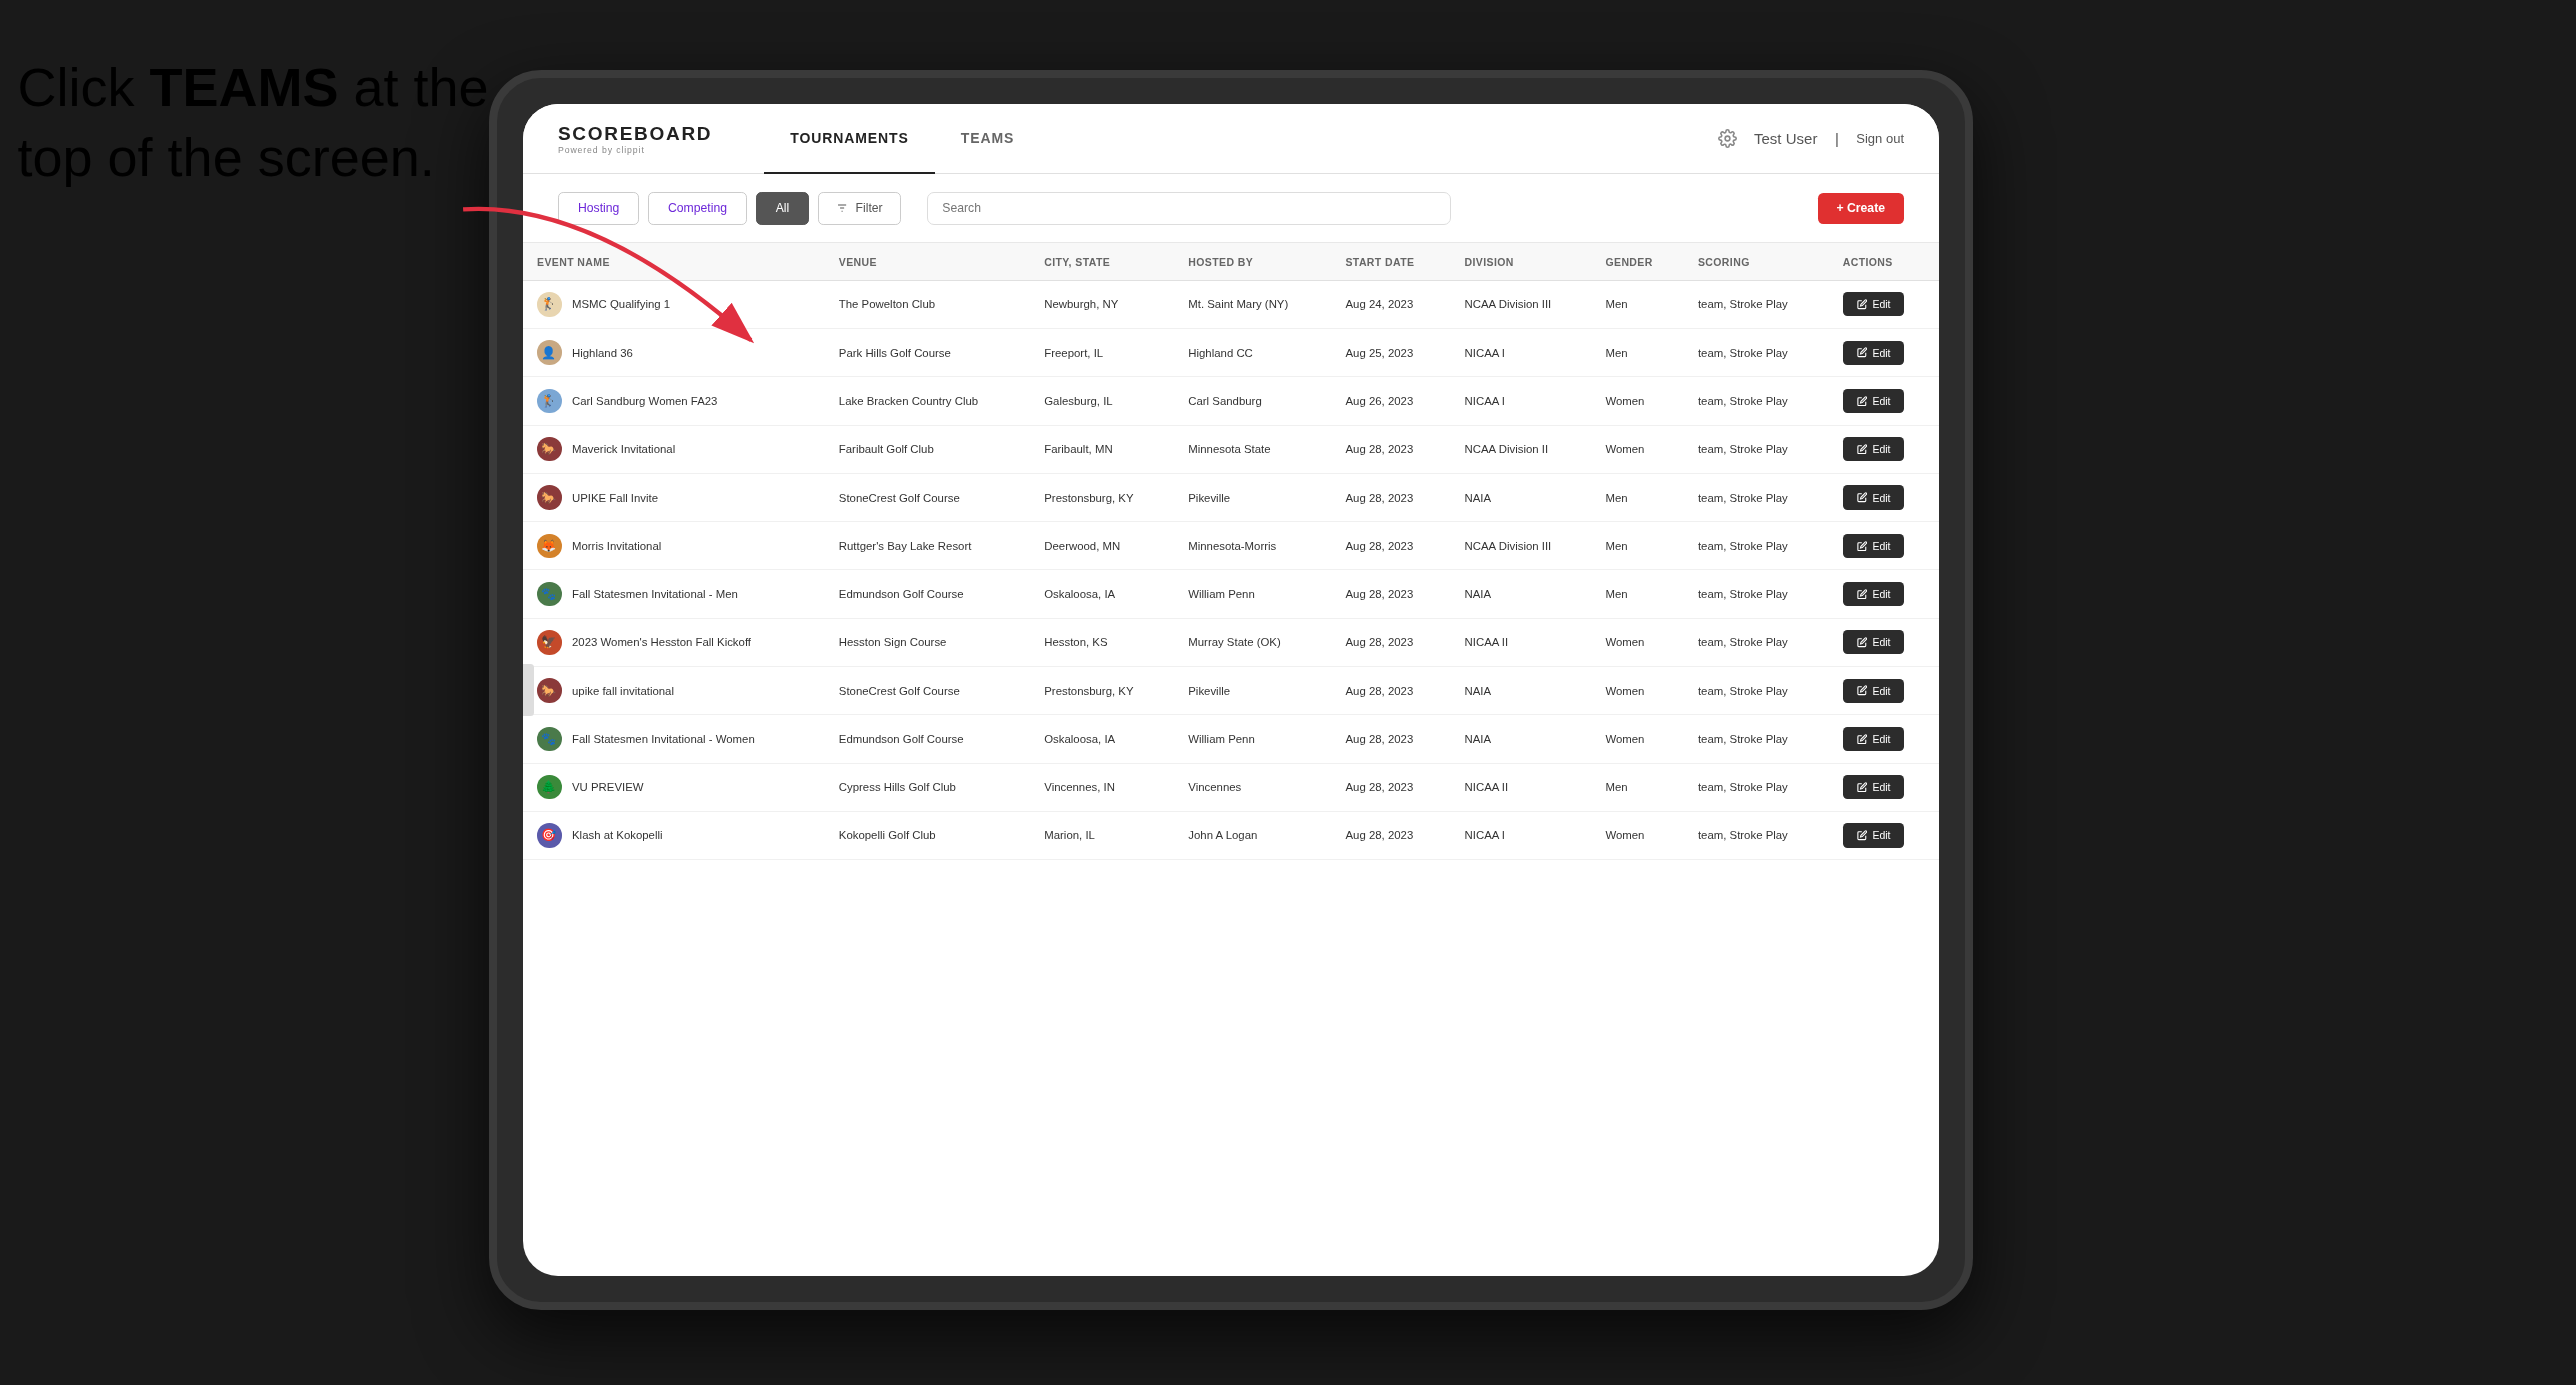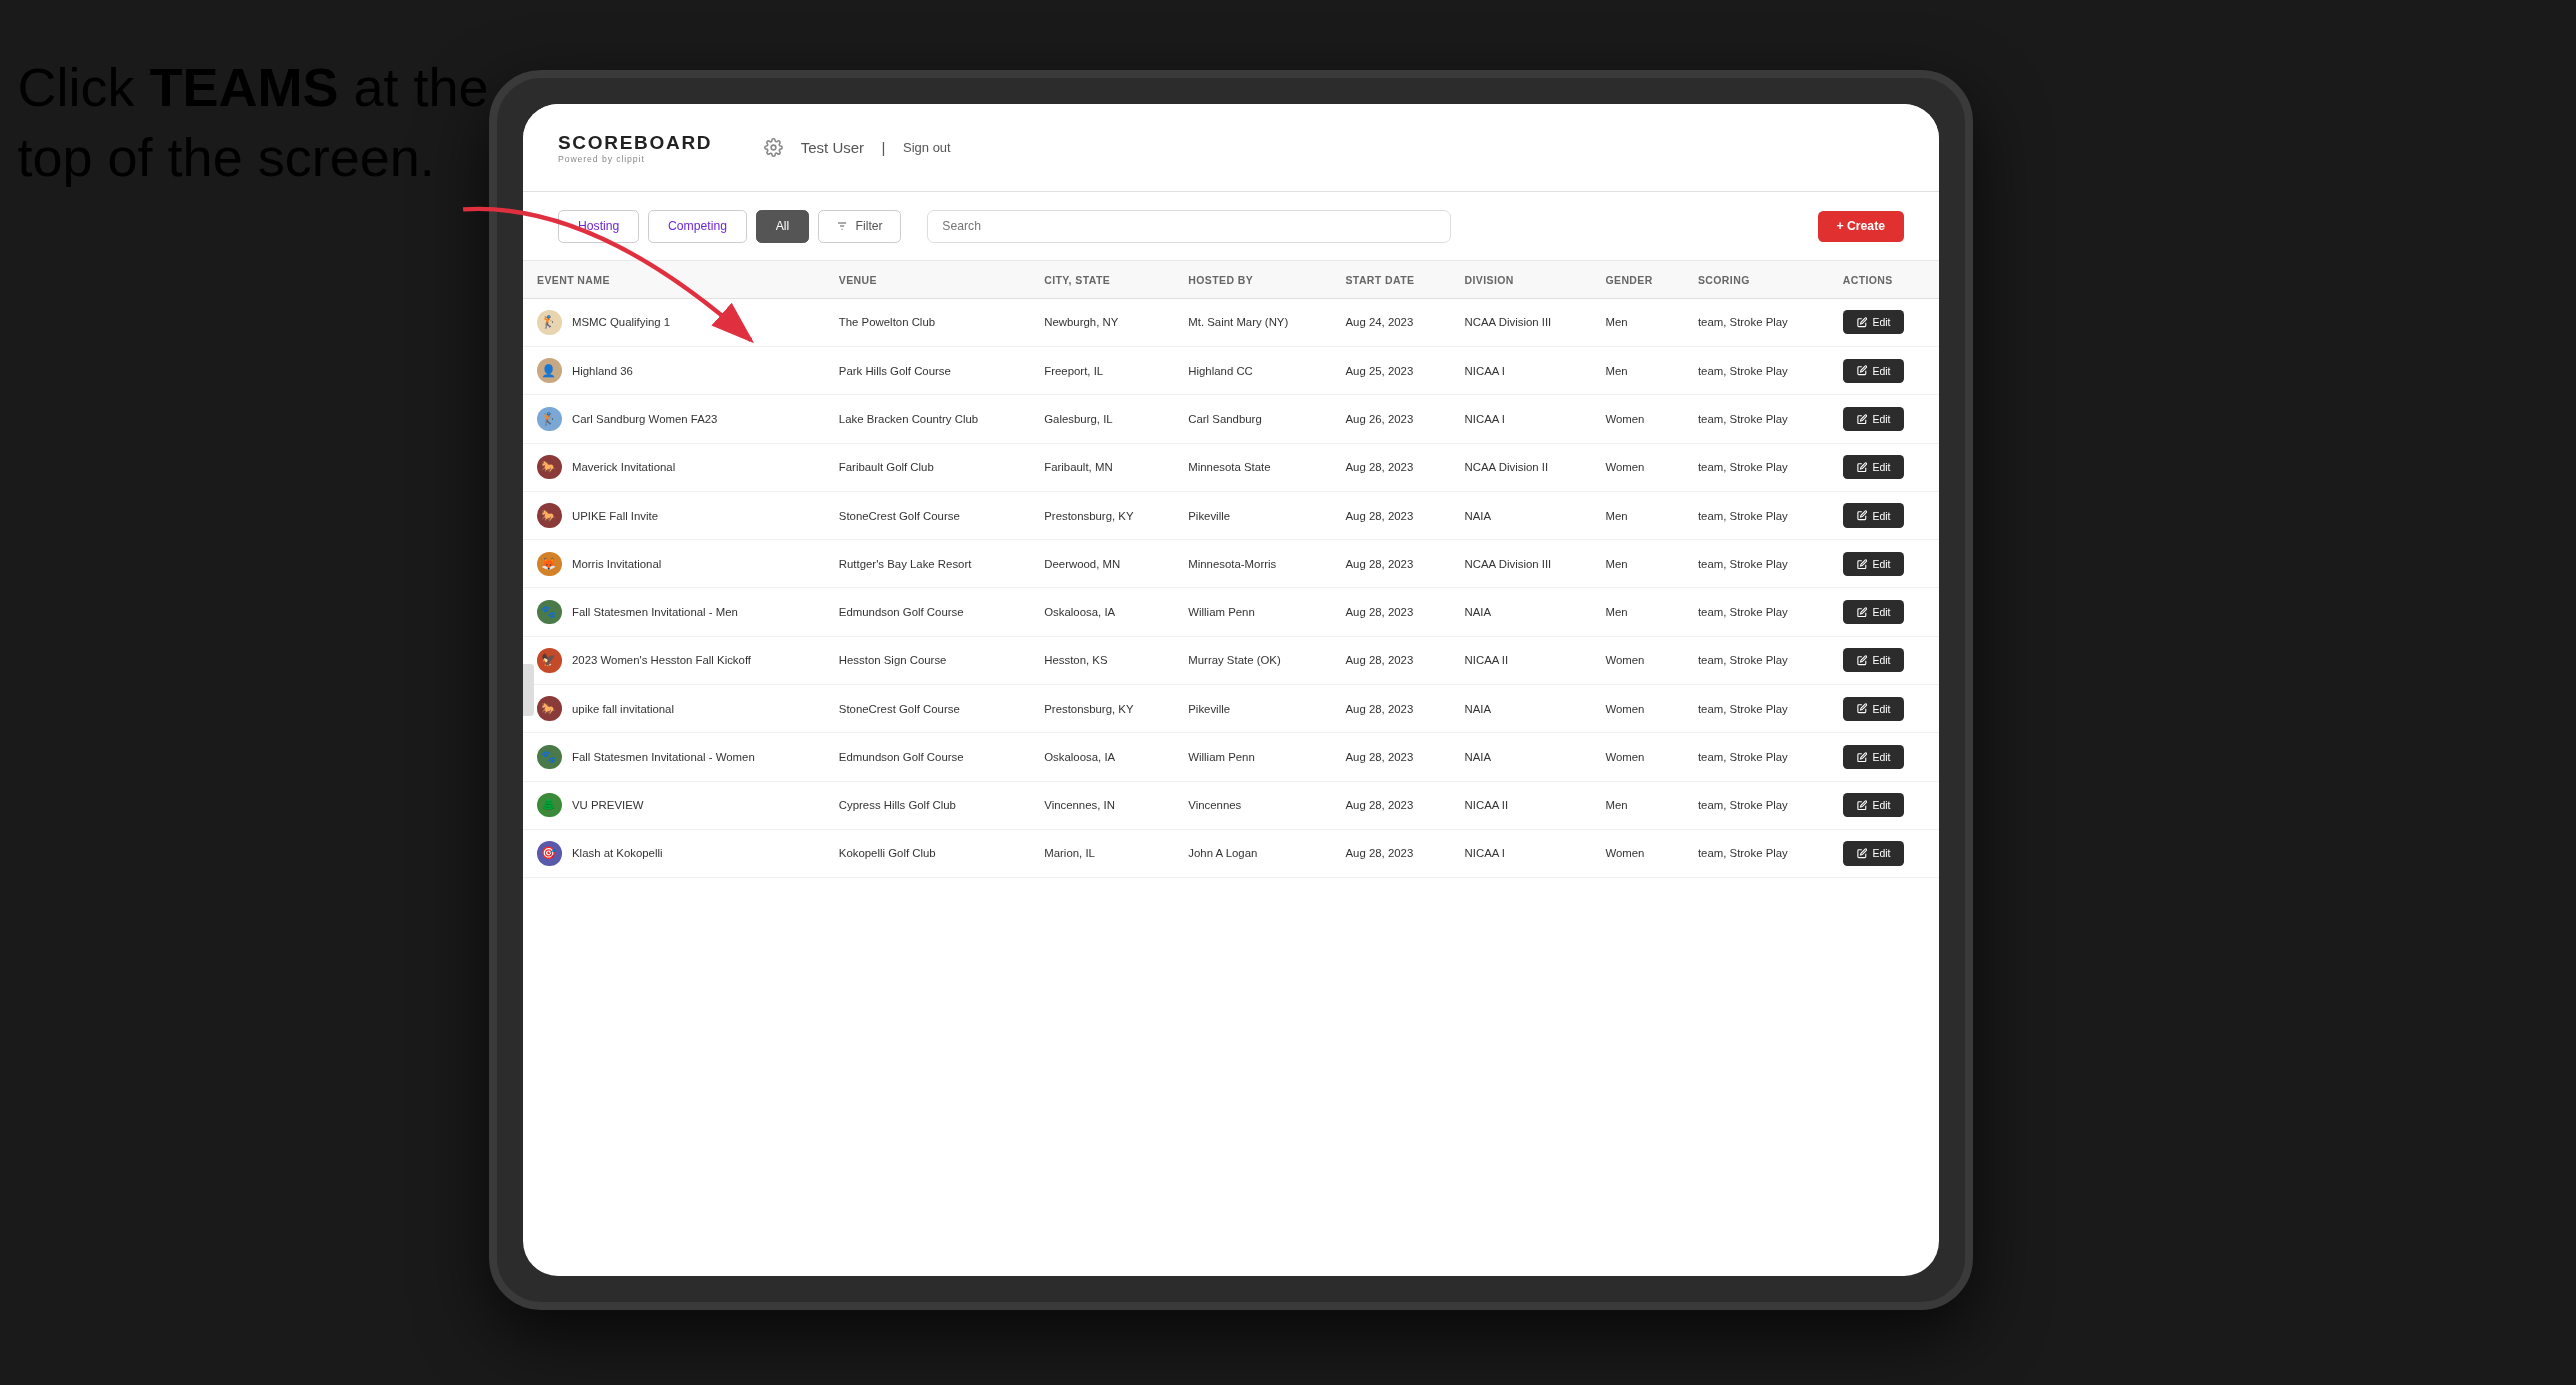--- a/index.html
+++ b/index.html
@@ -71,21 +71,21 @@
       flex-direction: column;
     }
 
     
     .nav-bar {
       background: #fff;
       border-bottom: 0.9px solid #e0e0e0;
       display: flex;
       align-items: center;
       padding: 0 35px;
-      height: 88px;
+      height: 70px;
       flex-shrink: 0;
     }
 
     .logo-area {
       display: flex;
       flex-direction: column;
       margin-right: 52px;
     }
 
     .logo-title {
@@ -313,20 +313,24 @@
 <div class="tablet">
   <div class="tablet-inner">
     <div class="app">
 
       <nav class="nav-bar">
         <div class="logo-area">
           <span class="logo-title">SCOREBOARD</span>
           <span class="logo-subtitle">Powered by clippit</span>
         </div>
 
+        <div class="nav-tabs">
+          <div class="nav-tab active">TOURNAMENTS</div>
+          <div class="nav-tab">TEAMS</div>
+        </div>
 
         <div class="nav-right">
           <svg width="19" height="19" viewBox="0 0 24 24" fill="none" stroke="#888" stroke-width="2">
             <circle cx="12" cy="12" r="3"></circle>
             <path d="M19.4 15a1.65 1.65 0 0 0 .33 1.82l.06.06a2 2 0 0 1-2.83 2.83l-.06-.06a1.65 1.65 0 0 0-1.82-.33 1.65 1.65 0 0 0-1 1.51V21a2 2 0 0 1-4 0v-.09A1.65 1.65 0 0 0 9 19.4a1.65 1.65 0 0 0-1.82.33l-.06.06a2 2 0 0 1-2.83-2.83l.06-.06A1.65 1.65 0 0 0 4.68 15a1.65 1.65 0 0 0-1.51-1H3a2 2 0 0 1 0-4h.09A1.65 1.65 0 0 0 4.6 9a1.65 1.65 0 0 0-.33-1.82l-.06-.06a2 2 0 0 1 2.83-2.83l.06.06A1.65 1.65 0 0 0 9 4.68a1.65 1.65 0 0 0 1-1.51V3a2 2 0 0 1 4 0v.09a1.65 1.65 0 0 0 1 1.51 1.65 1.65 0 0 0 1.82-.33l.06-.06a2 2 0 0 1 2.83 2.83l-.06.06A1.65 1.65 0 0 0 19.4 9a1.65 1.65 0 0 0 1.51 1H21a2 2 0 0 1 0 4h-.09a1.65 1.65 0 0 0-1.51 1z"></path>
           </svg>
           <span class="user-info">Test User</span>
           <span class="user-info">|</span>
           <span class="sign-out">Sign out</span>
         </div>

